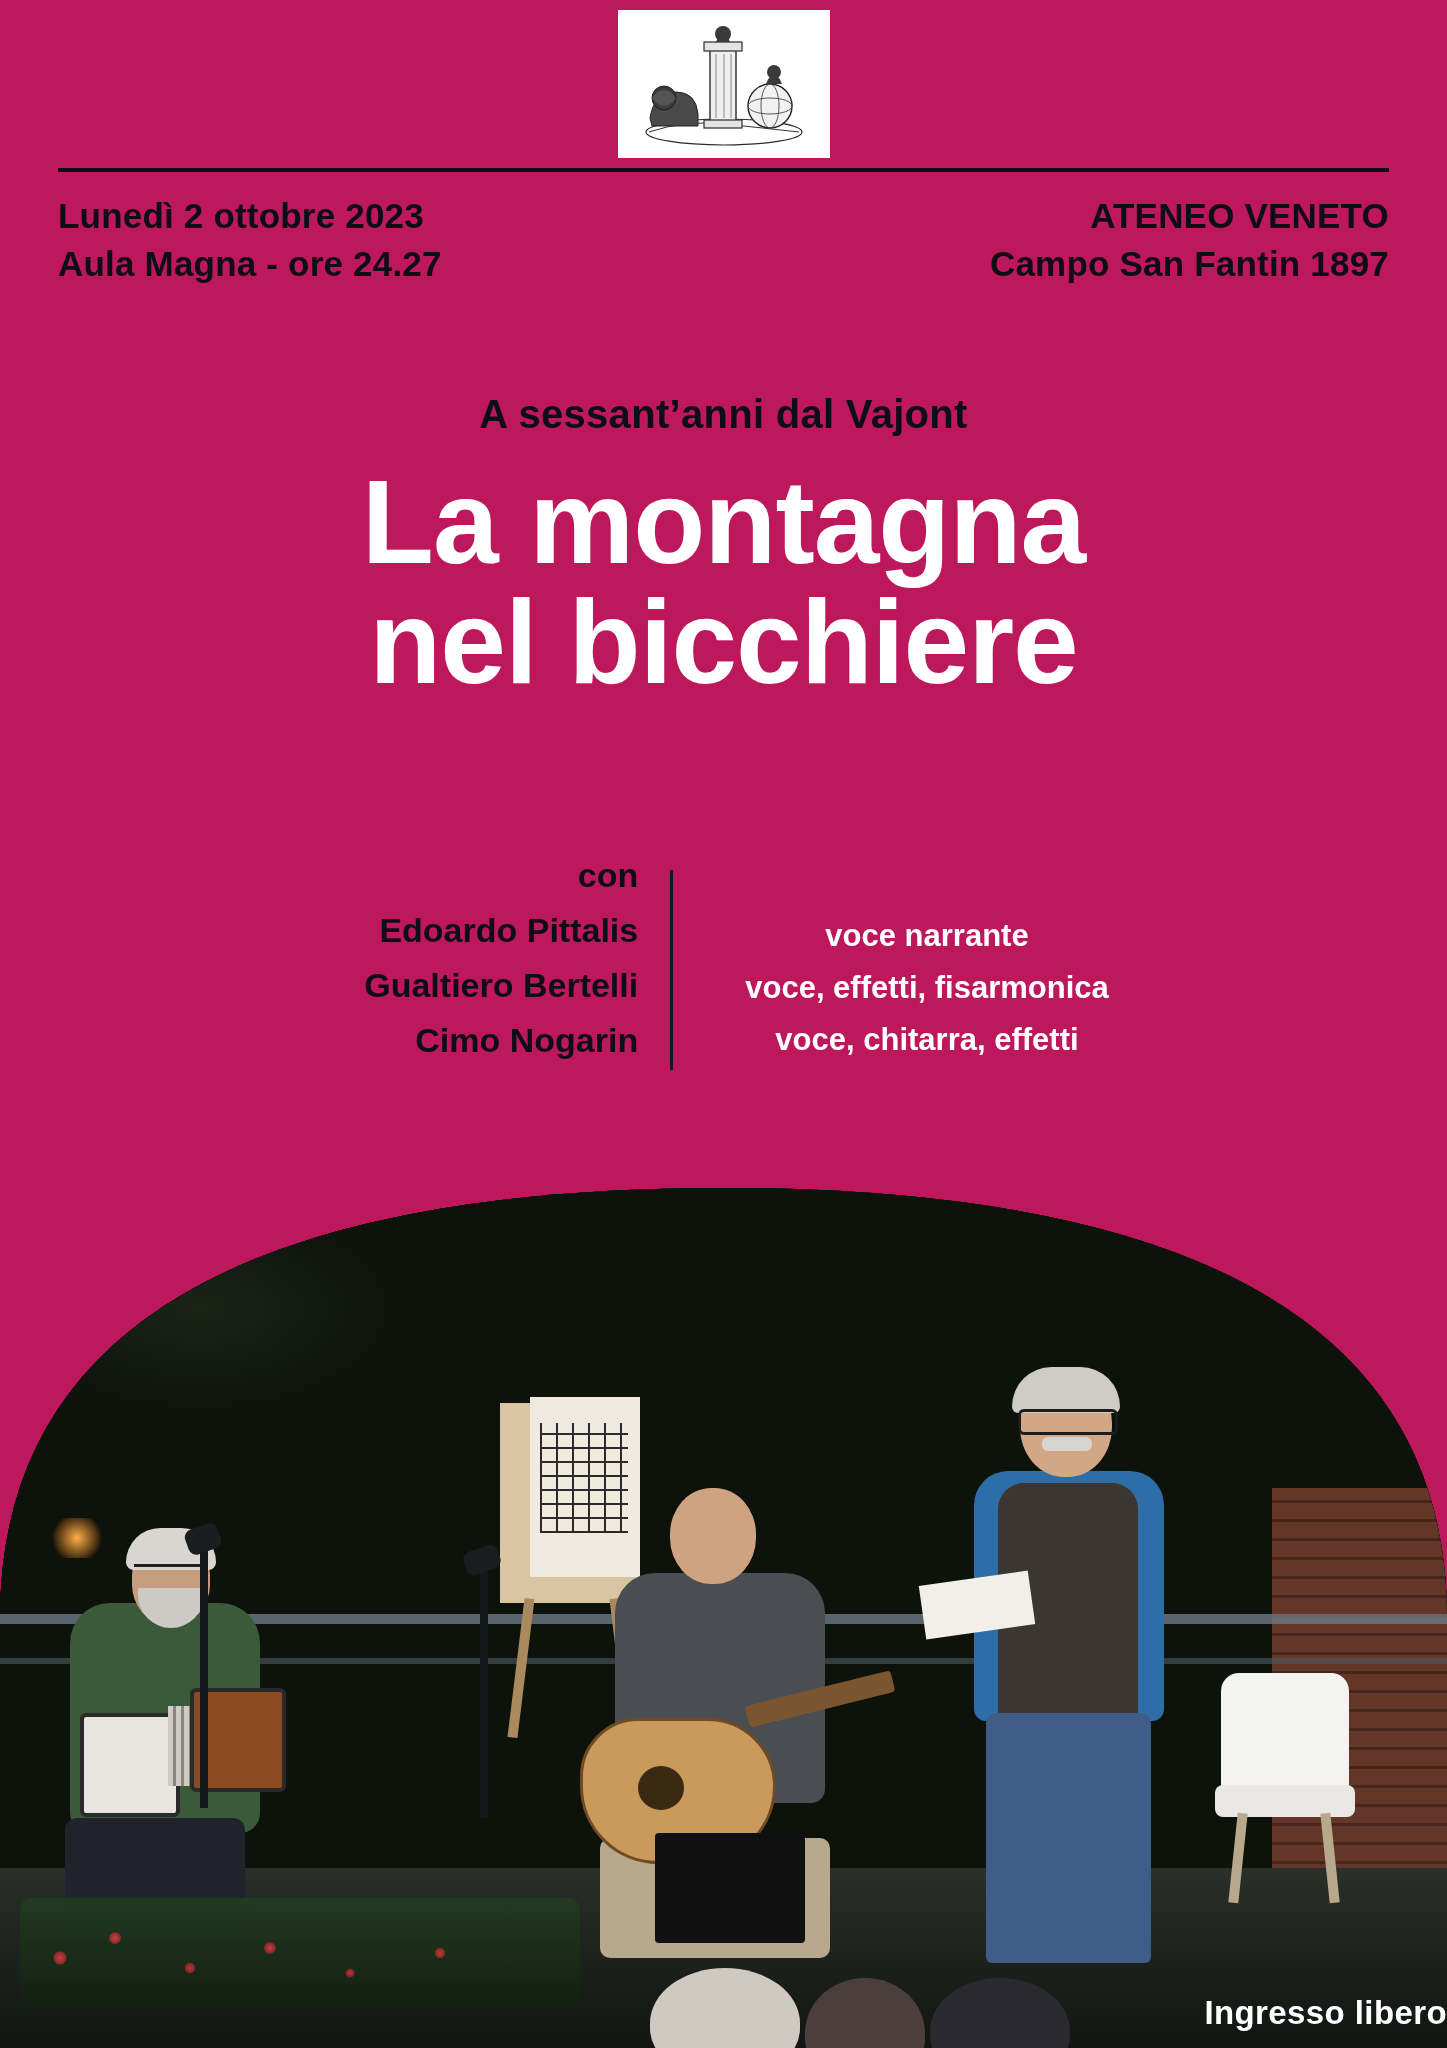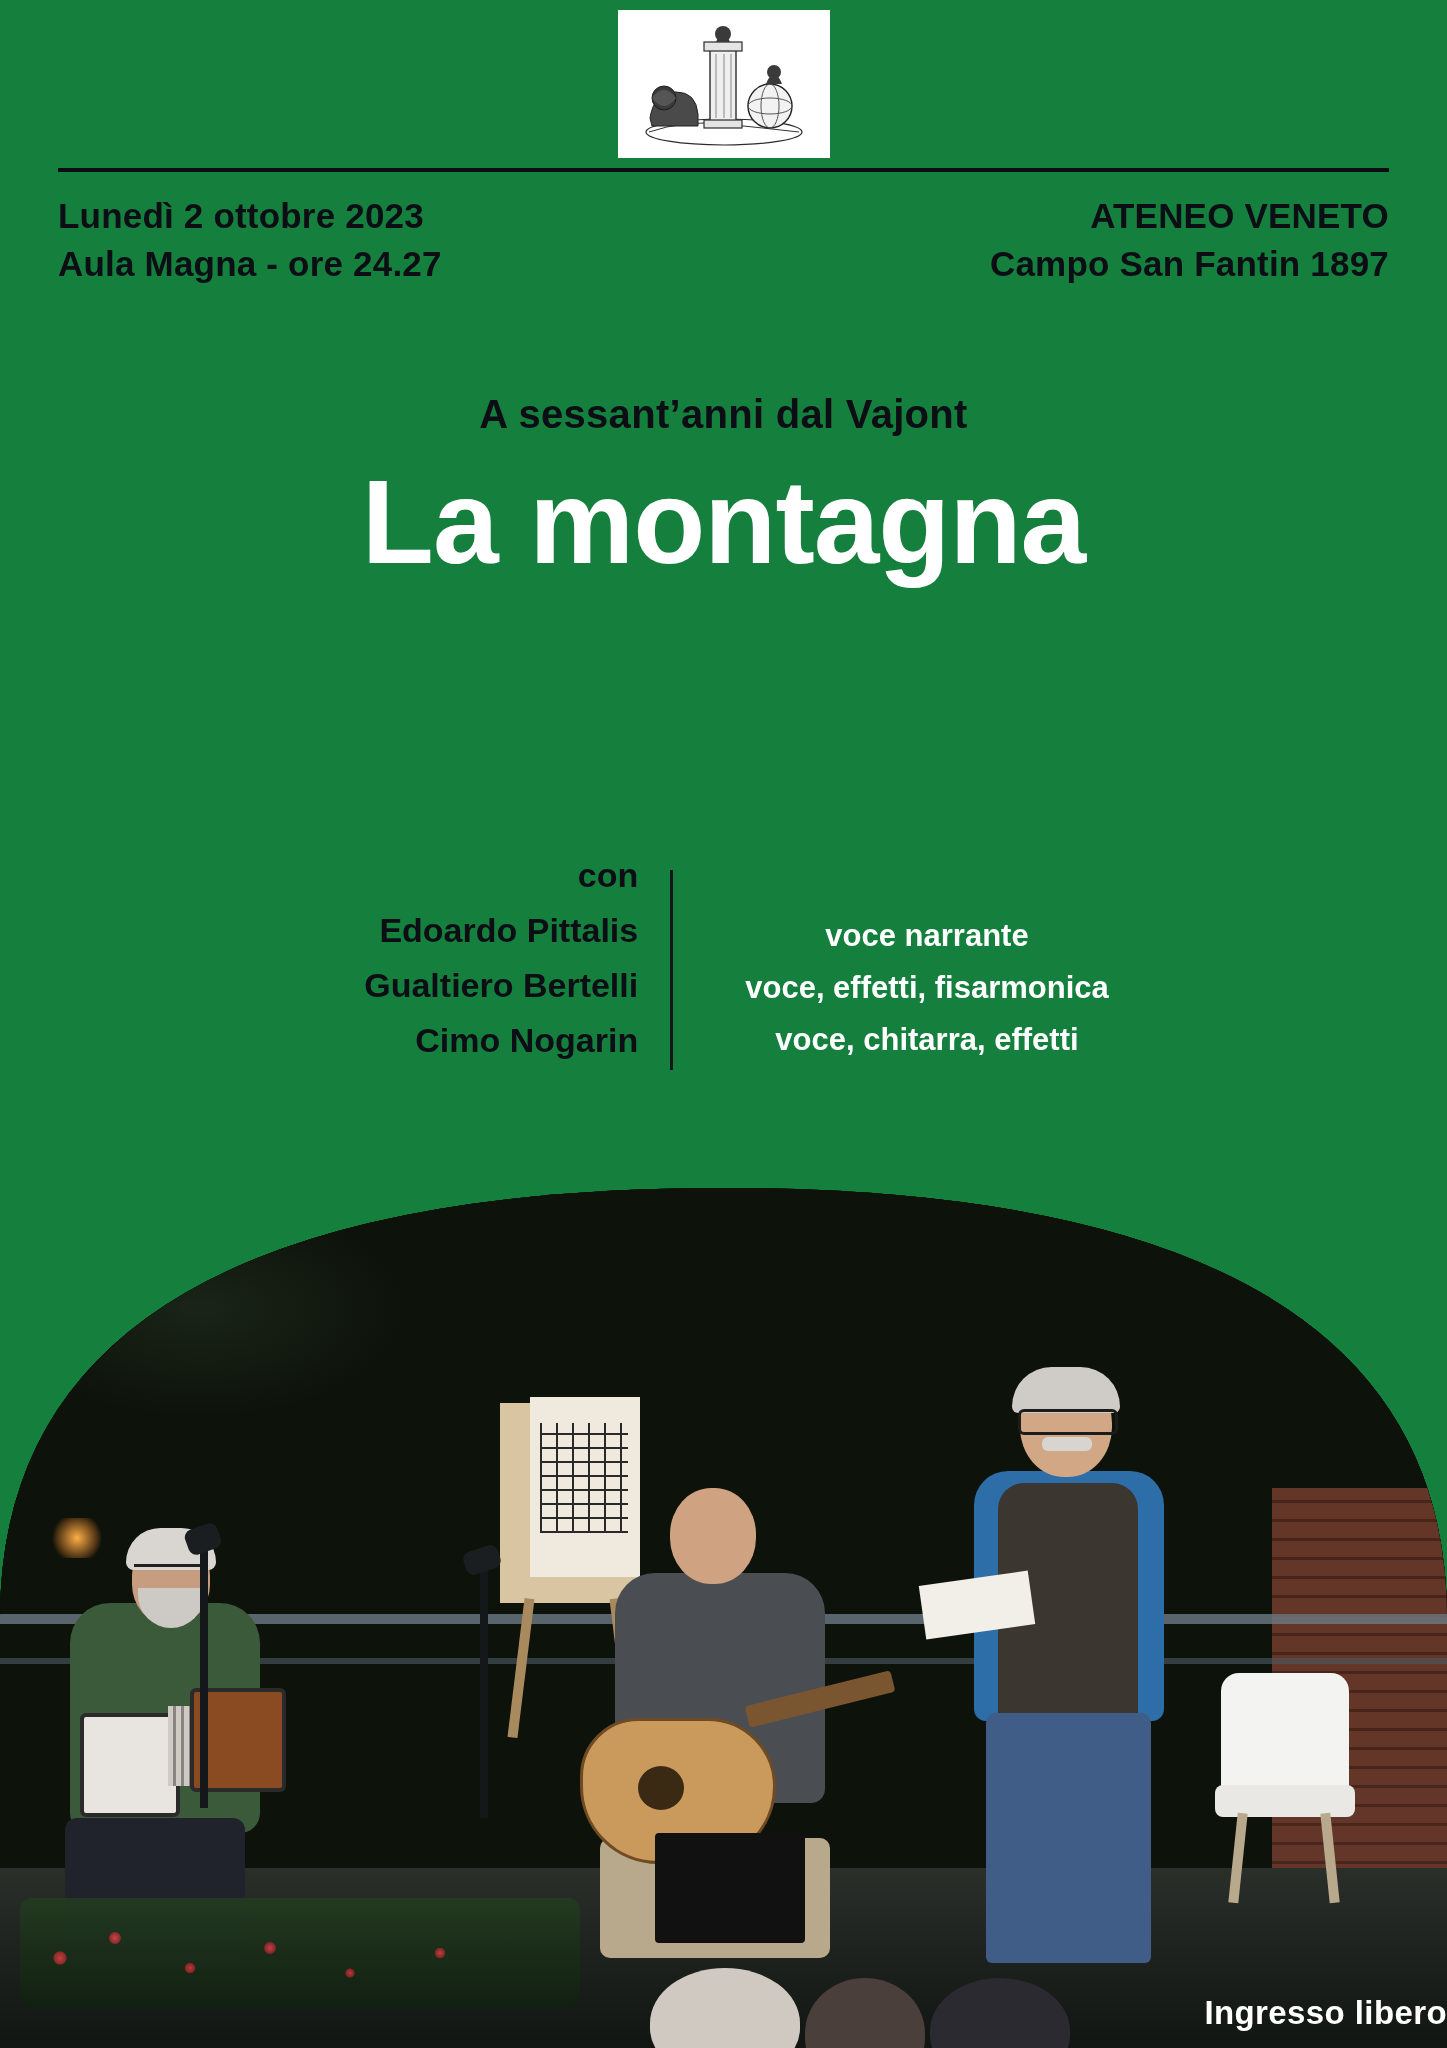--- a/index.html
+++ b/index.html
@@ -12,21 +12,21 @@
     background: #a7c6ea;
     font-family: "Liberation Sans", sans-serif;
     overflow: hidden;
     position: relative;
   }
 
   .poster {
     position: relative;
     width: 1447px;
     height: 2048px;
-    background: #15803d;
+    background: #be185d;
     box-sizing: border-box;
   }
 
   
   .logo-wrap {
     position: absolute;
     top: 10px;
     left: 0;
     width: 100%;
     display: flex;
@@ -372,20 +372,21 @@
     </div>
     <div class="header-right">
       <div>ATENEO VENETO</div>
       <div>Campo San Fantin 1897</div>
     </div>
   </div>
 
   <div class="supertitle">A sessant’anni dal Vajont</div>
   <div class="maintitle">
     <span class="line1">La montagna</span>
+    <span class="line2">nel bicchiere</span>
   </div>
 
   <div class="cast">
     <div class="cast-inner">
       <div class="cast-names">
         <span class="con">con</span>
         <span class="con">Edoardo Pittalis</span>
         <span class="con">Gualtiero Bertelli</span>
         <span class="con">Cimo Nogarin</span>
       </div>

